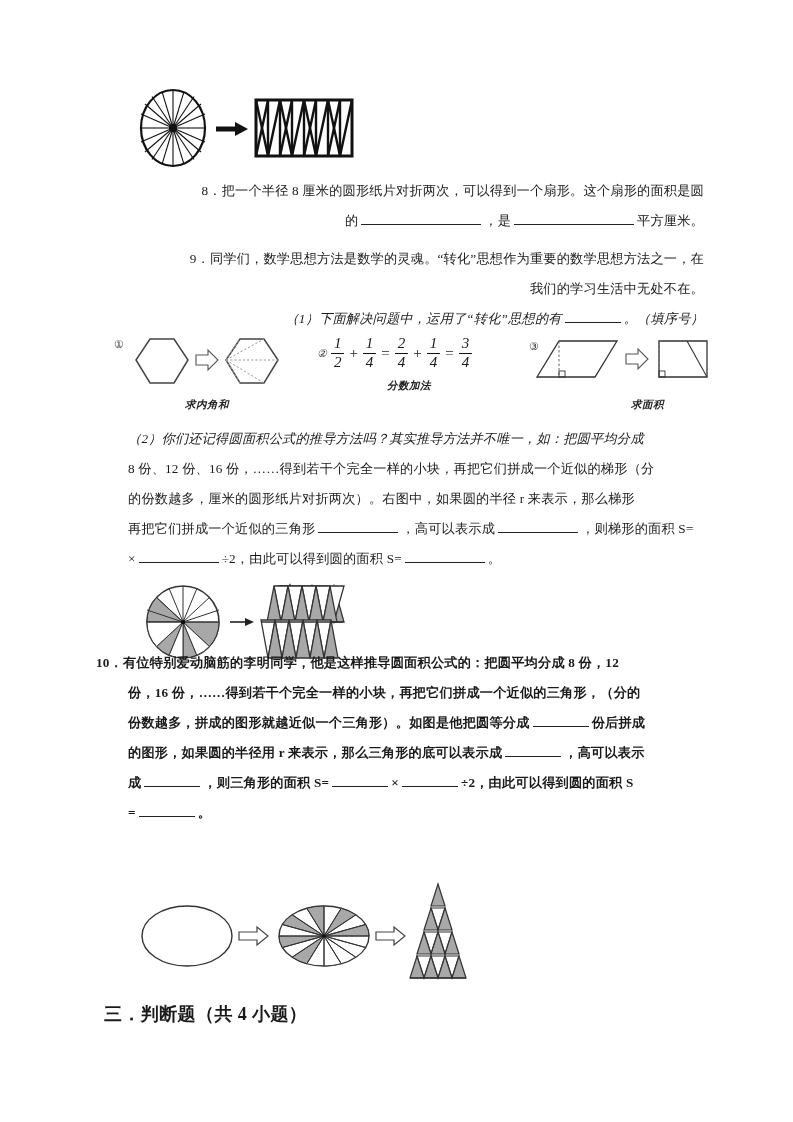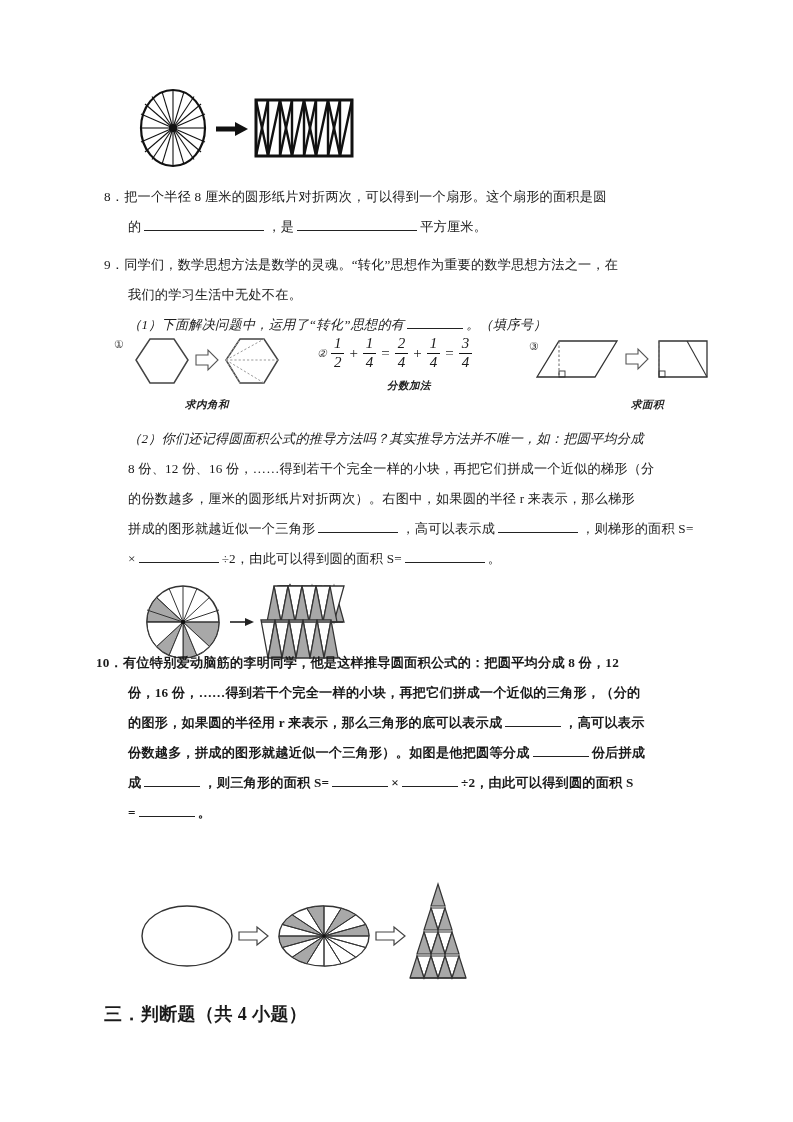--- a/index.html
+++ b/index.html
@@ -138,21 +138,21 @@
           <line x1="36" y1="0" x2="36" y2="56"></line>
           <line x1="48" y1="0" x2="48" y2="56"></line>
           <line x1="60" y1="0" x2="60" y2="56"></line>
           <line x1="72" y1="0" x2="72" y2="56"></line>
           <line x1="84" y1="0" x2="84" y2="56"></line>
         </g>
       </g>
     </svg>
   </div>
 
-  <div class="content" style="top:182px;">
+  <div class="content" style="top:176px;text-align:right;">
 
     <div class="q-block">
       <div class="line"><span class="num">8．</span><span>把一个半径 8 厘米的圆形纸片对折两次，可以得到一个扇形。这个扇形的面积是圆</span></div>
       <div class="line indent-1"><span>的</span><span class="blank bl-xl"></span><span>，是</span><span class="blank bl-xl"></span><span>平方厘米。</span></div>
     </div>
 
     <div class="q-block" style="margin-top:8px;">
       <div class="line"><span class="num">9．</span><span>同学们，数学思想方法是数学的灵魂。“转化”思想作为重要的数学思想方法之一，在</span></div>
       <div class="line indent-1"><span>我们的学习生活中无处不在。</span></div>
       <div class="line indent-2"><span>（1）下面解决问题中，运用了“转化”思想的有</span><span class="blank bl-sm"></span><span>。（填序号）</span></div>
@@ -226,21 +226,21 @@
         <rect x="132" y="38" width="6" height="6" fill="none" stroke="#333" stroke-width="0.9"></rect>
       </svg>
       <div class="cap" style="width:185px; margin-top:-1px; padding-left:28px;">求面积</div>
     </div>
   </div>
 
   <div class="content" style="top:424px;">
     <div class="line indent-2"><span>（2）你们还记得圆面积公式的推导方法吗？其实推导方法并不唯一，如：把圆平均分成</span></div>
     <div class="line indent-1"><span>8 份、12 份、16 份，……得到若干个完全一样的小块，再把它们拼成一个近似的梯形（分</span></div>
     <div class="line indent-1"><span>的份数越多，厘米的圆形纸片对折两次）。右图中，如果圆的半径 r 来表示，那么梯形</span></div>
-    <div class="line indent-1"><span>拼成的图形就越近似一个三角形</span><span class="blank bl-md"></span><span>，高可以表示成</span><span class="blank bl-md"></span><span>，则梯形的面积 S=</span></div>
+    <div class="line indent-1"><span>再把它们拼成一个近似的三角形</span><span class="blank bl-md"></span><span>，高可以表示成</span><span class="blank bl-md"></span><span>，则梯形的面积 S=</span></div>
     <div class="line indent-1"><span>×</span><span class="blank bl-md"></span><span>÷2，由此可以得到圆的面积 S=</span><span class="blank bl-md"></span><span>。</span></div>
   </div>
 
   <div class="fig" style="left:138px; top:578px; width:230px; height:88px;">
     <svg width="230" height="88" viewBox="0 0 230 88">
       <g>
         <circle cx="45" cy="44" r="36" fill="#fff" stroke="#333" stroke-width="1.6"></circle>
         <path d="M45,44 L81,44 A36,36 0 0,1 45,80 Z" fill="#b3b3b3" opacity="0.0"></path>
         <g>
           <path d="M45,44 L81,44 A36,36 0 0,1 71.4,68.5 Z" fill="#a8a8a8" stroke="#333" stroke-width="1"></path>
@@ -309,22 +309,22 @@
           <polygon points="71,0 78,38 64,38" fill="#a8a8a8"></polygon>
         </g>
         <line x1="-5" y1="38" x2="77" y2="38" stroke="#333" stroke-width="1.3"></line>
       </g>
     </svg>
   </div>
 
   <div class="content" style="top:648px;font-weight:bold;">
     <div class="line"><span class="num" style="margin-left:-8px;">10．</span><span>有位特别爱动脑筋的李明同学，他是这样推导圆面积公式的：把圆平均分成 8 份，12</span></div>
     <div class="line indent-1"><span>份，16 份，……得到若干个完全一样的小块，再把它们拼成一个近似的三角形，（分的</span></div>
+    <div class="line indent-1"><span>份数越多，拼成的图形就越近似一个三角形）。如图是他把圆等分成</span><span class="blank bl-sm"></span><span>份后拼成</span></div>
     <div class="line indent-1"><span>的图形，如果圆的半径用 r 来表示，那么三角形的底可以表示成</span><span class="blank bl-sm"></span><span>，高可以表示</span></div>
-    <div class="line indent-1"><span>份数越多，拼成的图形就越近似一个三角形）。如图是他把圆等分成</span><span class="blank bl-sm"></span><span>份后拼成</span></div>
     <div class="line indent-1"><span>成</span><span class="blank bl-sm"></span><span>，则三角形的面积 S=</span><span class="blank bl-sm"></span><span>×</span><span class="blank bl-sm"></span><span>÷2，由此可以得到圆的面积 S</span></div>
     <div class="line indent-1"><span>=</span><span class="blank bl-sm"></span><span>。</span></div>
   </div>
 
   <div class="fig" style="left:140px; top:878px; width:330px; height:112px;">
     <svg width="330" height="112" viewBox="0 0 330 112">
 
       <ellipse cx="47" cy="58" rx="45" ry="30" fill="#fff" stroke="#333" stroke-width="1.4"></ellipse>
 
       <g fill="#fff" stroke="#444" stroke-width="1.2">

